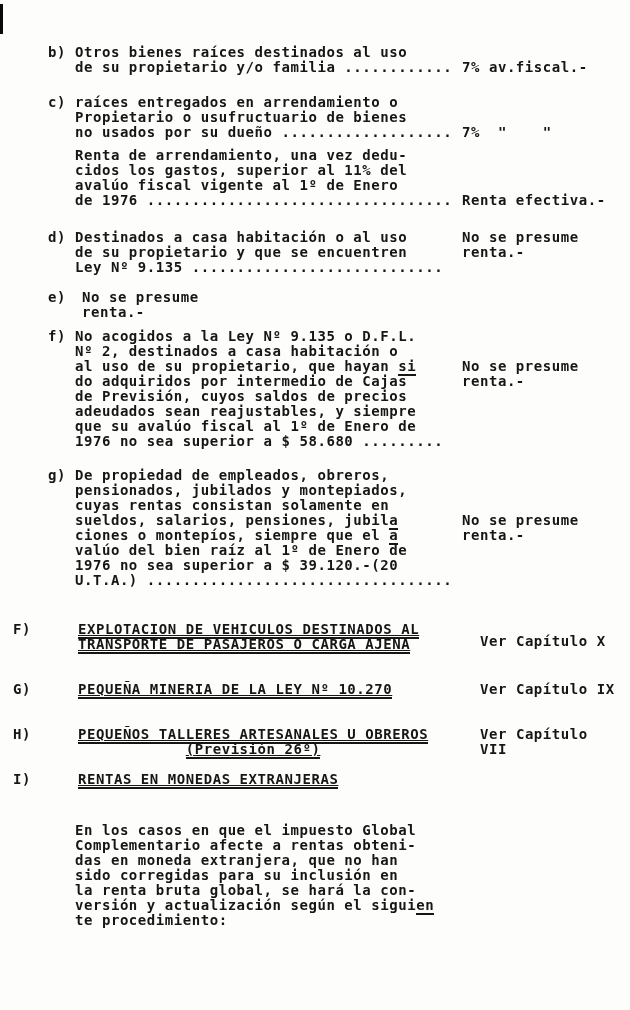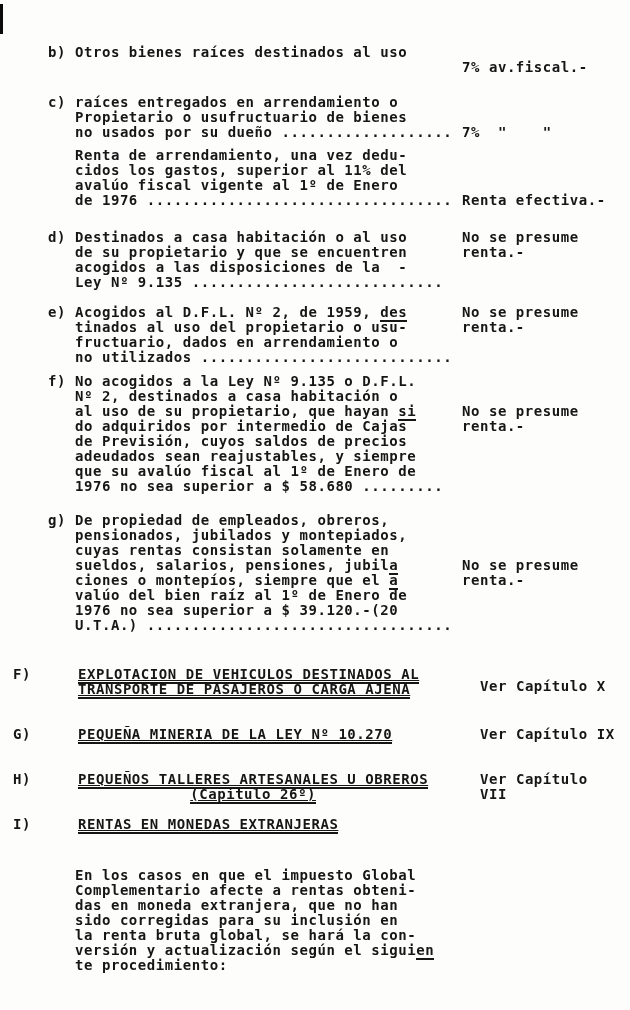--- a/index.html
+++ b/index.html
@@ -48,45 +48,44 @@
 </style>
 </head>
 <body>
 
 <div class="page">
   <div class="scan-mark"></div>
   <div>
       <div class="row item" style="margin-top: 0px;">
         <div class="cell-indent"></div>
         <div class="letter">b)</div>
-        <div class="text-col"><div class="tline">Otros bienes raíces destinados al uso</div></div>
+        <div class="text-col"><div class="tline">Otros bienes raíces destinados al uso</div><div class="tline">de su propietario y/o familia ............</div></div>
         <div class="right-col" style="margin-top: 15px;"><div class="tline">7% av.fiscal.-</div></div>
       </div>
       <div class="row item" style="margin-top: 20px;">
         <div class="cell-indent"></div>
         <div class="letter">c)</div>
         <div class="text-col"><div class="tline">raíces entregados en arrendamiento o</div><div class="tline">Propietario o usufructuario de bienes</div><div class="tline">no usados por su dueño ...................</div></div>
         <div class="right-col" style="margin-top: 30px;"><div class="tline">7%  "    "</div></div>
       </div>
       <div class="row item" style="margin-top: 8px;">
         <div class="cell-indent"></div>
         <div class="letter"></div>
         <div class="text-col"><div class="tline">Renta de arrendamiento, una vez dedu-</div><div class="tline">cidos los gastos, superior al 11% del</div><div class="tline">avalúo fiscal vigente al 1º de Enero</div><div class="tline">de 1976 ..................................</div></div>
         <div class="right-col" style="margin-top: 45px;"><div class="tline">Renta efectiva.-</div></div>
       </div>
       <div class="row item" style="margin-top: 22px;">
         <div class="cell-indent"></div>
         <div class="letter">d)</div>
-        <div class="text-col"><div class="tline">Destinados a casa habitación o al uso</div><div class="tline">de su propietario y que se encuentren</div><div class="tline">acogidos a las disposiciones de la  -</div><div class="tline">Ley Nº 9.135 ............................</div></div>
+        <div class="text-col"><div class="tline">Destinados a casa habitación o al uso</div><div class="tline">de su propietario y que se encuentren</div><div class="tline">Ley Nº 9.135 ............................</div></div>
         <div class="right-col" style="margin-top: 0px;"><div class="tline">No se presume</div><div class="tline">renta.-</div></div>
       </div>
       <div class="row item" style="margin-top: 15px;">
         <div class="cell-indent"></div>
         <div class="letter">e)</div>
-        <div class="text-col"><div class="tline">Acogidos al D.F.L. Nº 2, de 1959, <span class="useg">des</span></div><div class="tline">tinados al uso del propietario o usu-</div><div class="tline">fructuario, dados en arrendamiento o</div><div class="tline">no utilizados ............................</div></div>
         <div class="right-col" style="margin-top: 0px;"><div class="tline">No se presume</div><div class="tline">renta.-</div></div>
       </div>
       <div class="row item" style="margin-top: 9px;">
         <div class="cell-indent"></div>
         <div class="letter">f)</div>
         <div class="text-col"><div class="tline">No acogidos a la Ley Nº 9.135 o D.F.L.</div><div class="tline">Nº 2, destinados a casa habitación o</div><div class="tline">al uso de su propietario, que hayan <span class="useg">si</span></div><div class="tline">do adquiridos por intermedio de Cajas</div><div class="tline">de Previsión, cuyos saldos de precios</div><div class="tline">adeudados sean reajustables, y siempre</div><div class="tline">que su avalúo fiscal al 1º de Enero de</div><div class="tline">1976 no sea superior a $ 58.680 .........</div></div>
         <div class="right-col" style="margin-top: 30px;"><div class="tline">No se presume</div><div class="tline">renta.-</div></div>
       </div>
       <div class="row item" style="margin-top: 19px;">
         <div class="cell-indent"></div>
@@ -111,21 +110,21 @@
             <div class="hline"><span>PEQUEÑA MINERIA DE LA LEY Nº 10.270</span></div>
           </div>
         </div>
         <div class="right-col" style="margin-top: 0px;"><div class="tline">Ver Capítulo IX</div></div>
       </div>
       <div class="row section" style="margin-top: 30px;">
         <div class="letter">H)</div>
         <div class="heading-col">
           <div class="heading-inner">
             <div class="hline"><span>PEQUEÑOS TALLERES ARTESANALES U OBREROS</span></div>
-            <div class="hline center"><span>(Capítulo 26º)</span></div>
+            <div class="hline center"><span>(Previsión 26º)</span></div>
           </div>
         </div>
         <div class="right-col" style="margin-top: 0px;"><div class="tline">Ver Capítulo</div><div class="tline">VII</div></div>
       </div>
       <div class="row section" style="margin-top: 15px;">
         <div class="letter">I)</div>
         <div class="heading-col">
           <div class="heading-inner">
             <div class="hline"><span>RENTAS EN MONEDAS EXTRANJERAS</span></div>
           </div>

